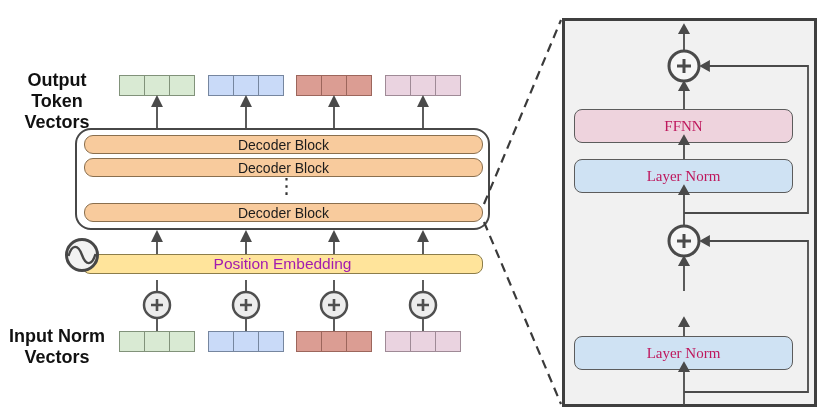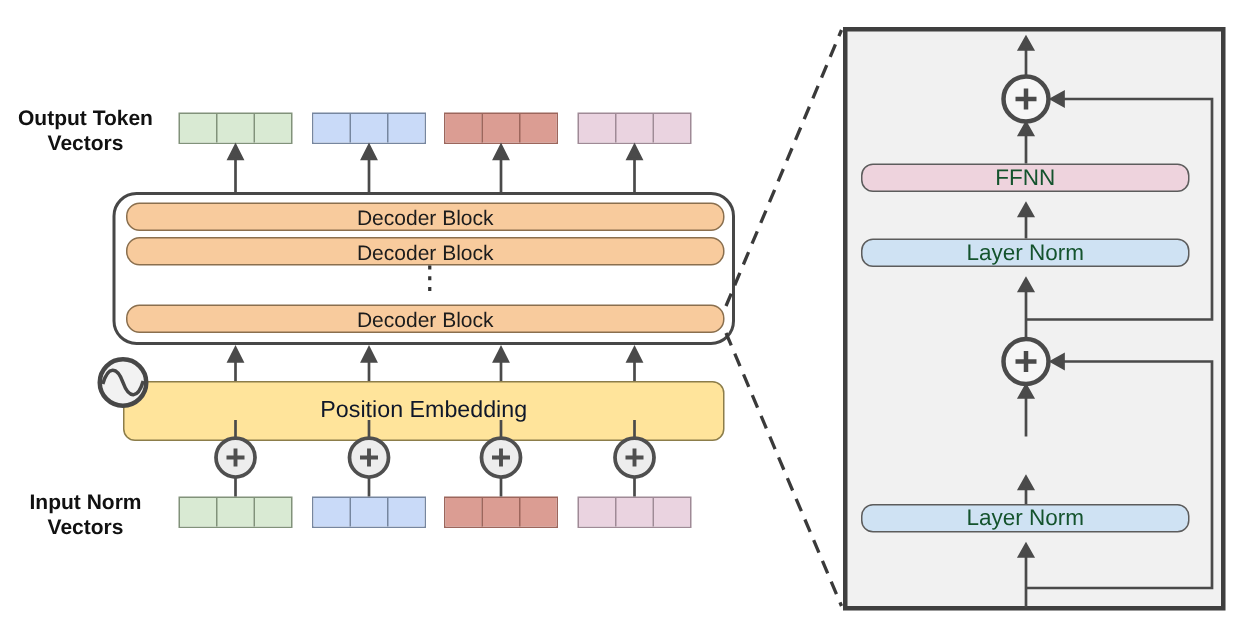--- a/index.html
+++ b/index.html
@@ -2,21 +2,21 @@
 <html style="--token-green-fill: #d9ead3; --token-green-border: #81927a; --token-blue-fill: #c9daf8; --token-blue-border: #76869f; --token-red-fill: #db9d93; --token-red-border: #9c665c; --token-pink-fill: #ead3e0; --token-pink-border: #9f8a96; --decoder-fill: #f8cb9d; --decoder-border: #8a6f4e; --posemb-fill: #ffe49b; --posemb-border: #8c7d4a; --ffnn-fill: #eed3dd; --layernorm-fill: #cfe2f3; --msa-fill: #d9ead3; --panel-bg: #f1f1f1; --panel-border: #3f3f3f; --box-border: #5c5c5c; --container-border: #474747; --line: #4a4a4a; --guide: #3a3a3a;"><head>
 <meta charset="utf-8">
 <style>
   * { box-sizing: border-box; margin: 0; padding: 0; }
   html,body { background:#ffffff; }
   body { font-family: "Liberation Sans", sans-serif; }
   #canvas { position: relative; width: 832px; height: 414px; background:#ffffff; overflow:hidden; }
 
   .lbl {
     position:absolute; width:106px; text-align:center;
-    font-weight:bold; font-size:14px; line-height:1.18; color:#111;
+    font-weight:bold; font-size:18px; line-height:1.18; color:#111;
   }
   #output-label { left:4px; top:70px; }
   #input-label  { left:4px; top:326px; }
 
   
   .tv { position:absolute; width:76px; height:21px; display:flex;
         border:1.5px solid currentColor; }
   .tv i { flex:1; display:block; }
   .tv i + i { border-left:1.5px solid currentColor; }
   .tv.green { color:var(--token-green-border); } .tv.green i { background:var(--token-green-fill); }
@@ -34,36 +34,36 @@
     background:var(--decoder-fill); border:1.5px solid var(--decoder-border);
     border-radius:9px; display:flex; align-items:center; justify-content:center;
     font-size:14px; color:#1c1c1c;
   }
   #stack-ellipsis {
     position:absolute; left:276px; top:175px; width:16px; text-align:center;
     font-size:21px; color:#333; line-height:1;
   }
 
   #position-embedding {
-    position:absolute; left:82px; top:254px; width:401px; height:40px;
+    position:absolute; left:82px; top:254px; width:401px; height:20px;
     background:var(--posemb-fill); border:1.5px solid var(--posemb-border);
     border-radius:8px; display:flex; align-items:center; justify-content:center;
-    font-size:15.5px; color:#0f172a;
+    font-size:15.5px; color:#a21caf;
   }
 
   
   #decoder-panel {
     position:absolute; left:562px; top:18px; width:255px; height:389px;
     background:var(--panel-bg); border:3px solid var(--panel-border);
   }
   .pbox {
-    position:absolute; left:574px; width:219px; height:19px;
+    position:absolute; left:574px; width:219px; height:34px;
     border:1.7px solid var(--box-border); border-radius:8px;
     display:flex; align-items:center; justify-content:center;
-    font-size:15px; color:#14532d;
+    font-size:15px; color:#be185d;font-family:Liberation Serif, serif;
   }
   #ffnn-box { top:109px; background:var(--ffnn-fill); }
   #layer-norm-top-box { top:159px; background:var(--layernorm-fill); }
   #masked-self-attention-box { top:291px; background:var(--msa-fill); }
   #layer-norm-bottom-box { top:336px; background:var(--layernorm-fill); }
 
   #overlay { position:absolute; left:0; top:0; pointer-events:none; }
 </style>
 </head>
 <body>

